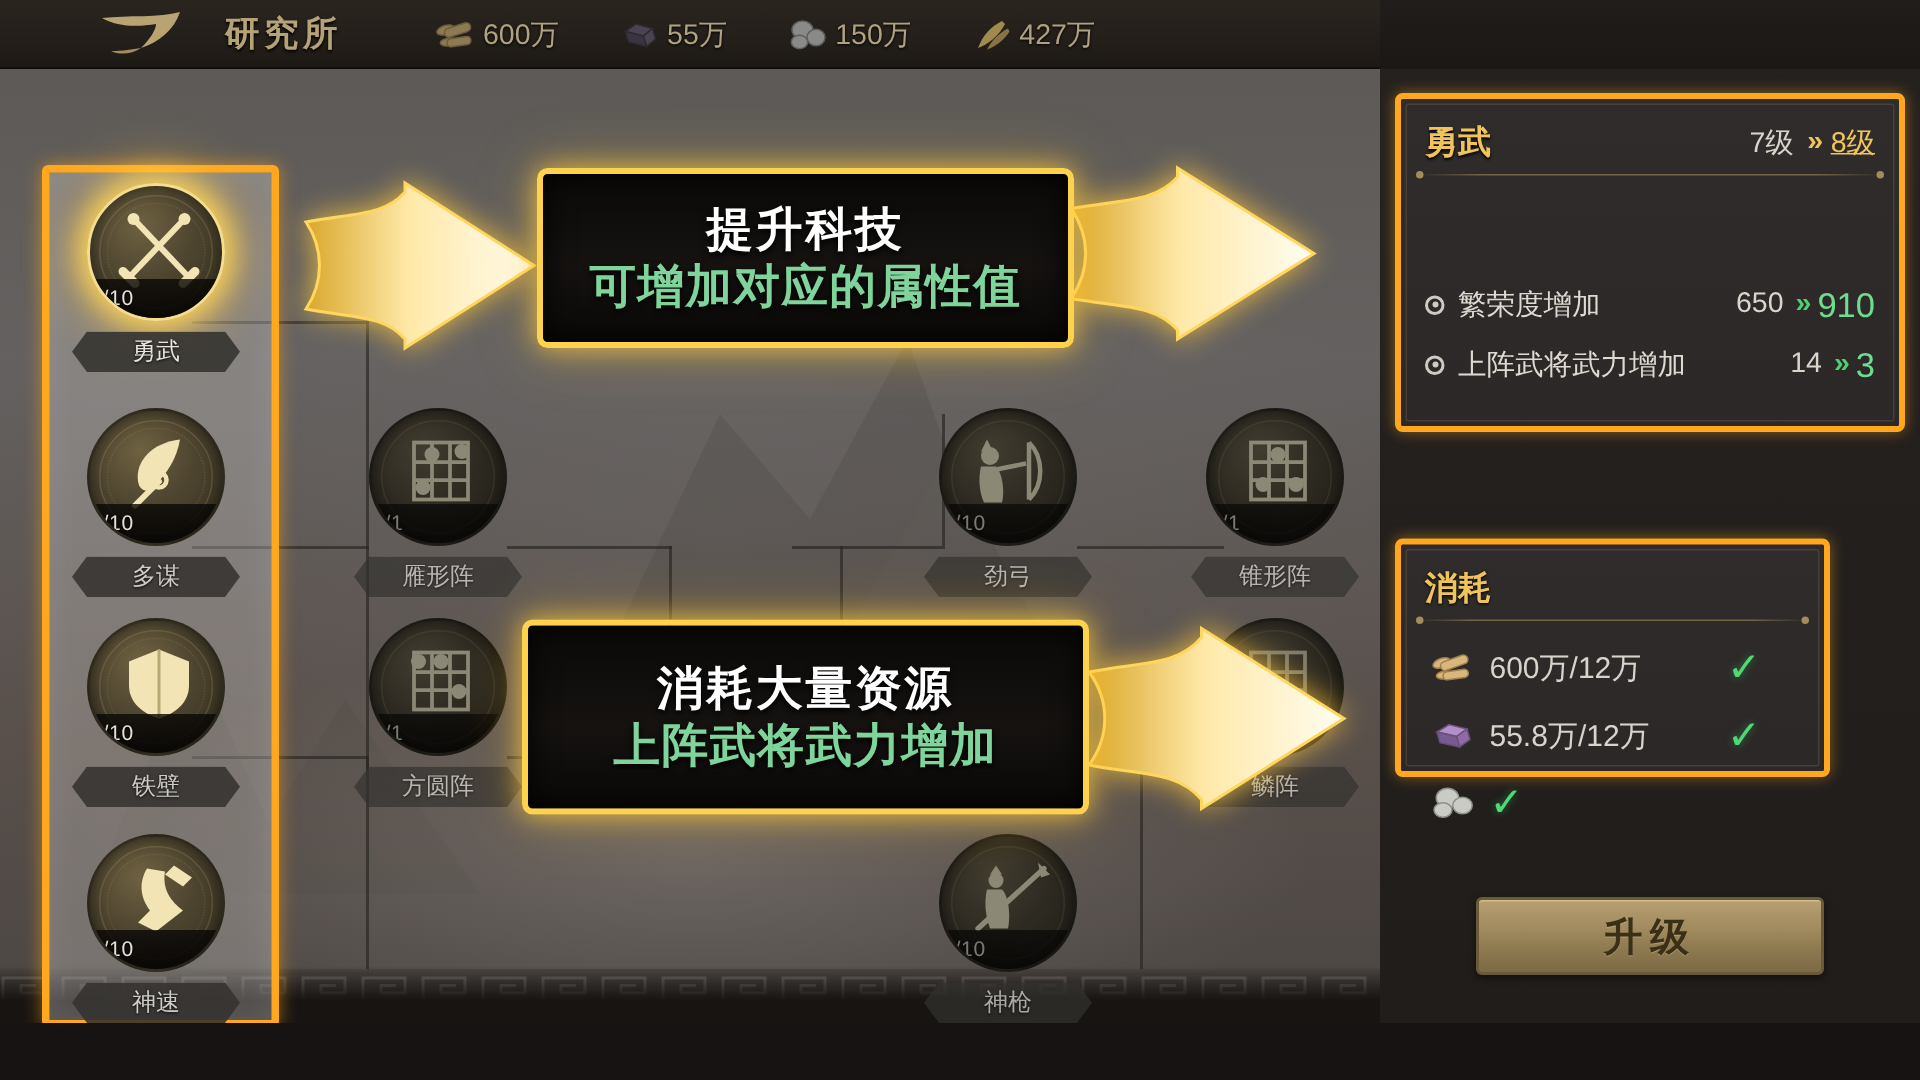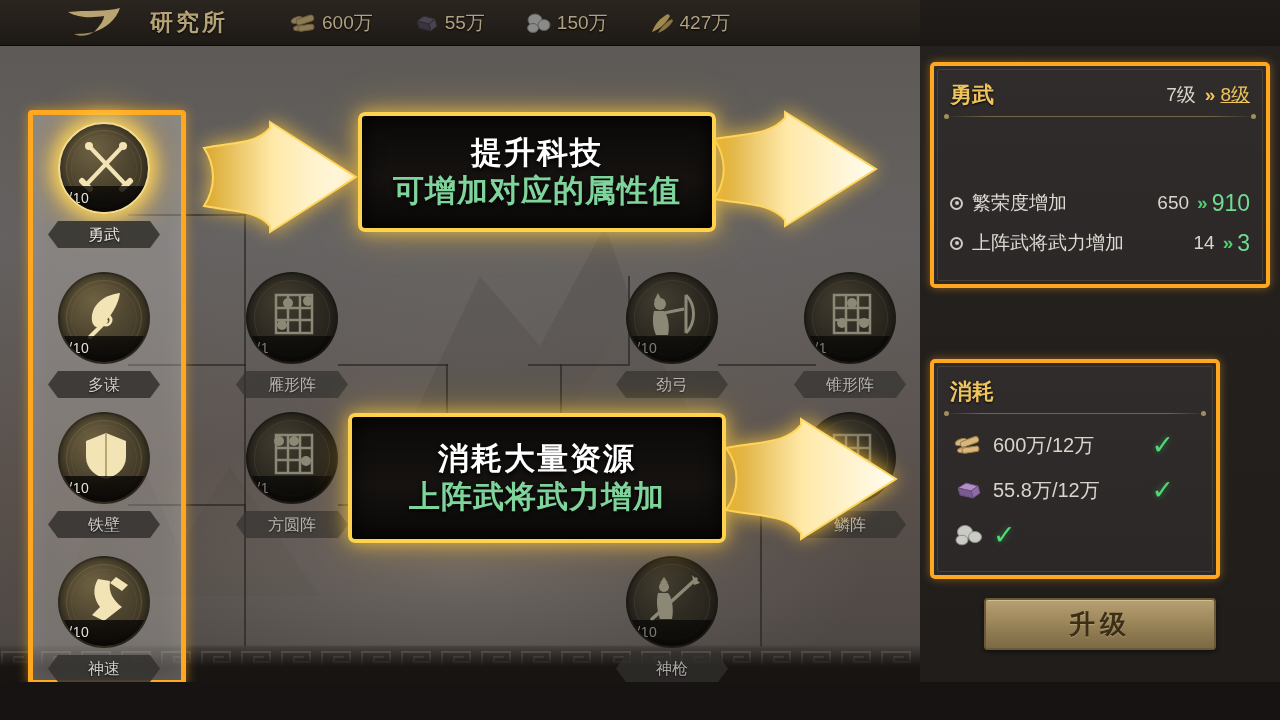--- a/index.html
+++ b/index.html
@@ -161,21 +161,21 @@
     position: absolute; left: 920px; top: 46px; width: 360px; height: 636px;
     background: linear-gradient(180deg,#25211f 0%,#201d1b 100%); z-index: 35;
   }
   .panel {
     position: absolute; border: 4px solid #ffa81f; border-radius: 5px;
     background: linear-gradient(180deg,#302c2b 0%,#2b2827 100%);
     box-shadow: 0 0 10px rgba(255,168,31,.45);
   }
   .panel-inner { position: absolute; inset: 3px; border: 1px solid rgba(120,105,80,.35); border-radius: 2px; }
   #panel-detail { left: 10px; top: 16px; width: 340px; height: 226px; }
-  #panel-cost   { left: 10px; top: 313px; width: 290px; height: 220px; }
+  #panel-cost   { left: 10px; top: 313px; width: 290px; height: 159px; }
 
   .p-head {
     position: absolute; left: 16px; top: 12px; right: 16px; height: 34px;
     display: flex; align-items: center; justify-content: space-between;
   }
   .p-title { color: #f0c45c; font-size: 22px; font-weight: bold; text-shadow: 0 1px 2px #000; }
   .p-levels { display: flex; align-items: center; gap: 9px; }
   .p-lvl-from { color: #d9d5cd; font-size: 19px; }
   .p-lvl-to { color: #f0c45c; font-size: 19px; text-decoration: underline; }
   .chev-gold { color: #f0c45c; font-size: 19px; letter-spacing: -4px; font-weight: bold; }

